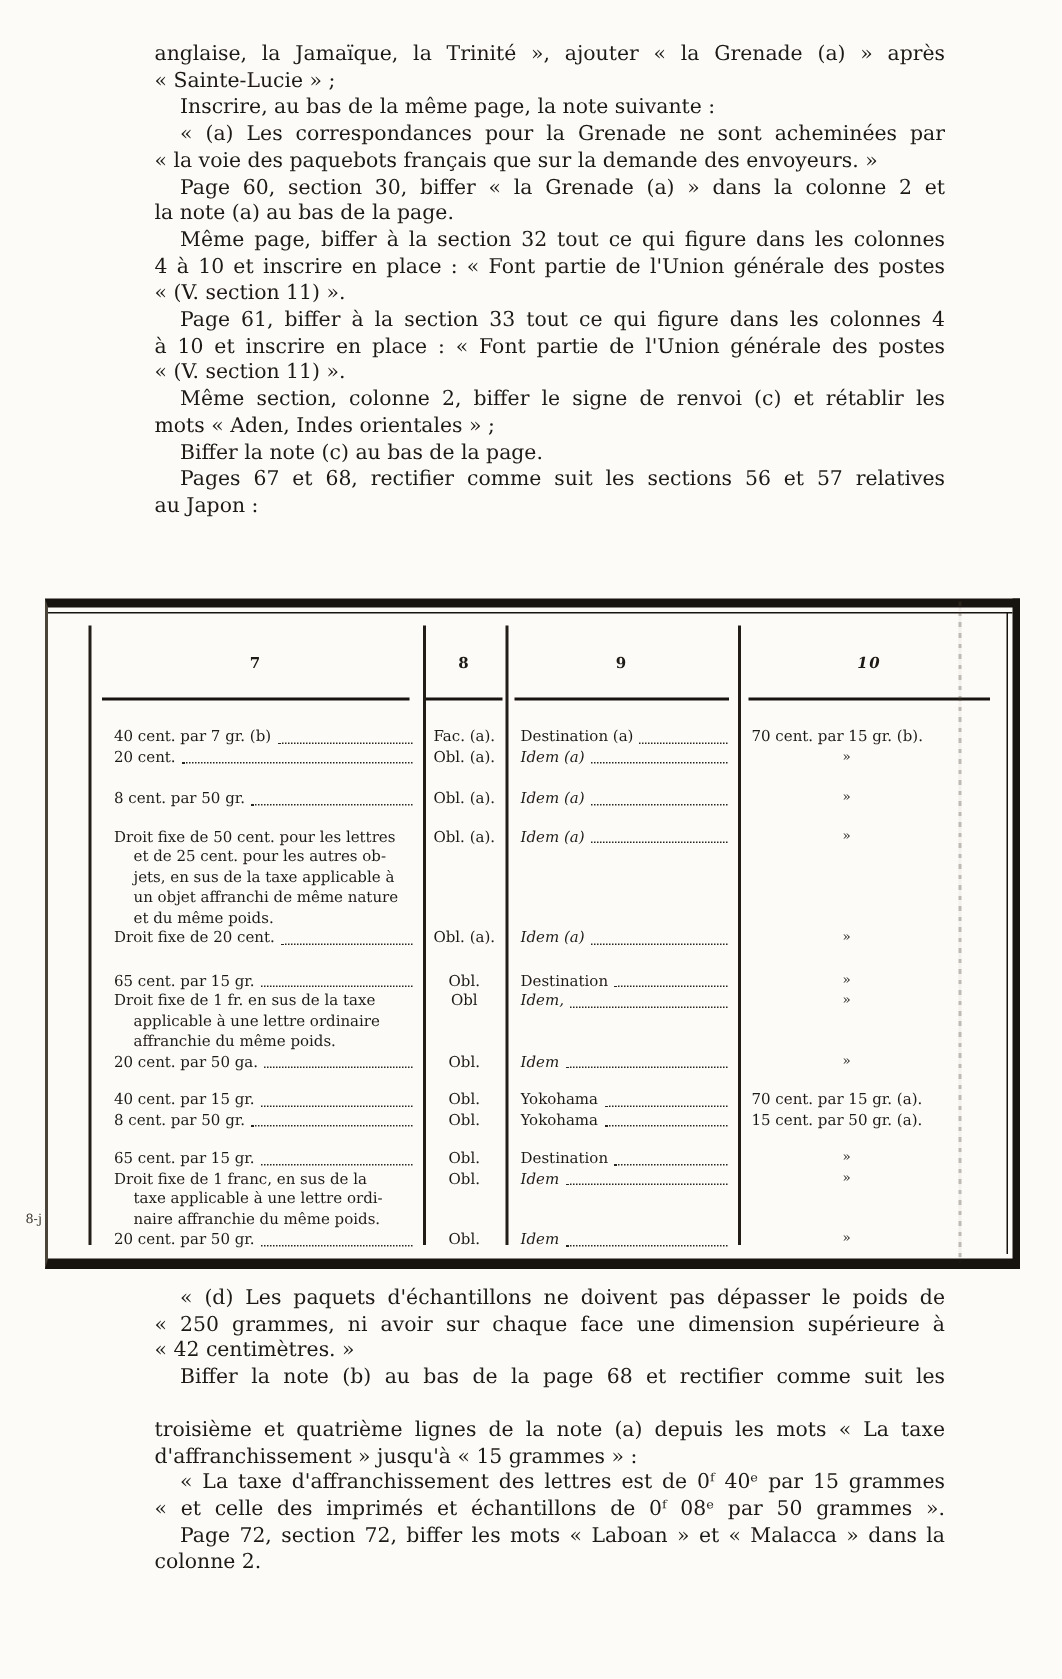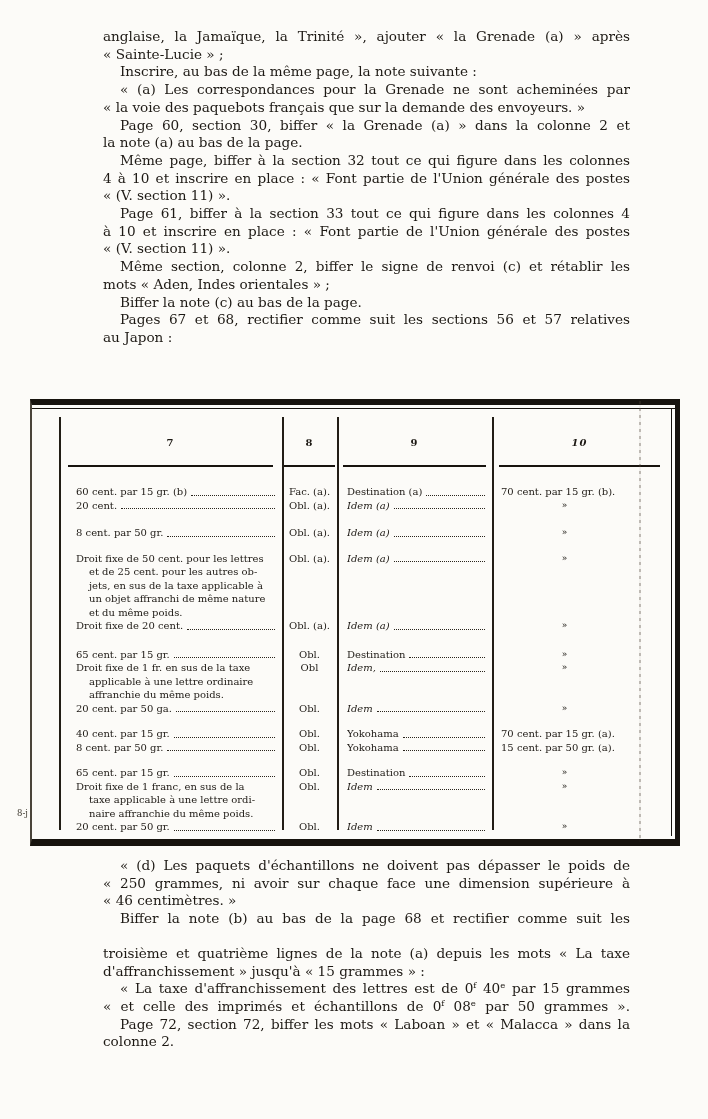--- a/index.html
+++ b/index.html
@@ -100,21 +100,21 @@
     </div>
     <div class="hc w10">
       <span>10</span>
       <div class="hbar"></div>
     </div>
   </div>
   <div id="table-body">
       <div class="trow">
         <div class="c7">
           <div class="tl">
-            <span>60 cent. par 15 gr. (b)</span>
+            <span>40 cent. par 7 gr. (b)</span>
             <div class="dots"></div>
           </div>
         </div>
         <div class="c8">Fac. (a).</div>
         <div class="c9">
           <div class="tl">
             <span>Destination (a)</span>
             <div class="dots"></div>
           </div>
         </div>
@@ -313,21 +313,21 @@
       </div>
     </div>
 </div>
 
 <div id="crease"></div>
 <div id="margin-mark">8-j</div>
 
 <div id="bottom-text" class="text-block">
     <div class="text-line ind jst">« (d) Les paquets d'échantillons ne doivent pas dépasser le poids de</div>
     <div class="text-line jst">« 250 grammes, ni avoir sur chaque face une dimension supérieure à</div>
-    <div class="text-line">« 46 centimètres. »</div>
+    <div class="text-line">« 42 centimètres. »</div>
     <div class="text-line ind jst">Biffer la note (b) au bas de la page 68 et rectifier comme suit les</div>
     <div class="text-line jst" style="margin-top: 17px;">troisième et quatrième lignes de la note (a) depuis les mots « La taxe</div>
     <div class="text-line">d'affranchissement » jusqu'à « 15 grammes » :</div>
     <div class="text-line ind jst">« La taxe d'affranchissement des lettres est de 0ᶠ 40ᵉ par 15 grammes</div>
     <div class="text-line jst">« et celle des imprimés et échantillons de 0ᶠ 08ᵉ par 50 grammes ».</div>
     <div class="text-line ind jst">Page 72, section 72, biffer les mots « Laboan » et « Malacca » dans la</div>
     <div class="text-line">colonne 2.</div>
   </div>
 
 </body></html>

